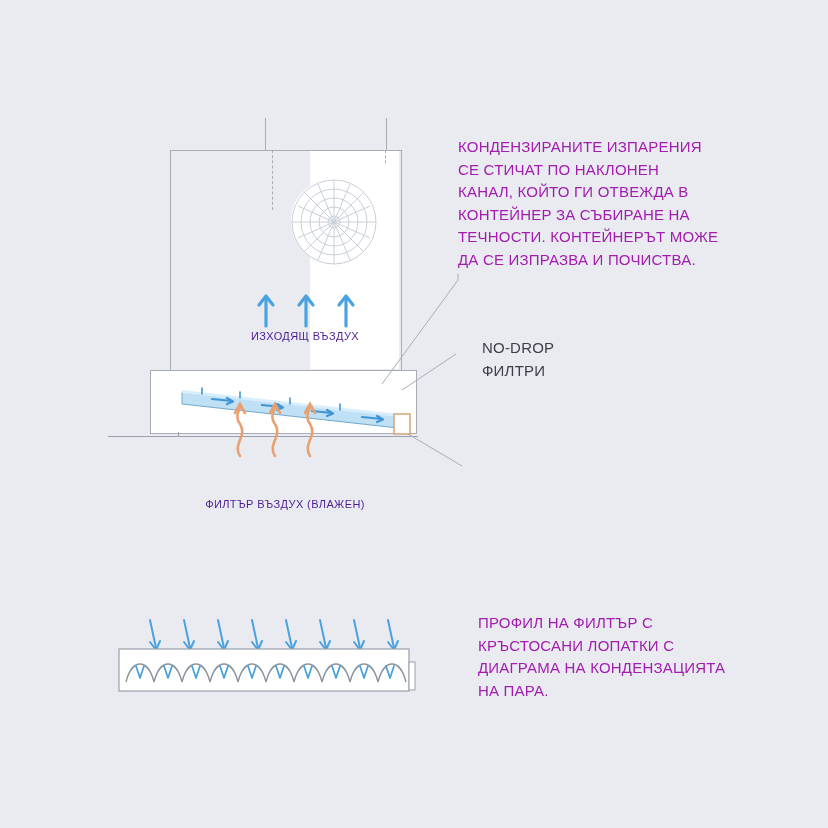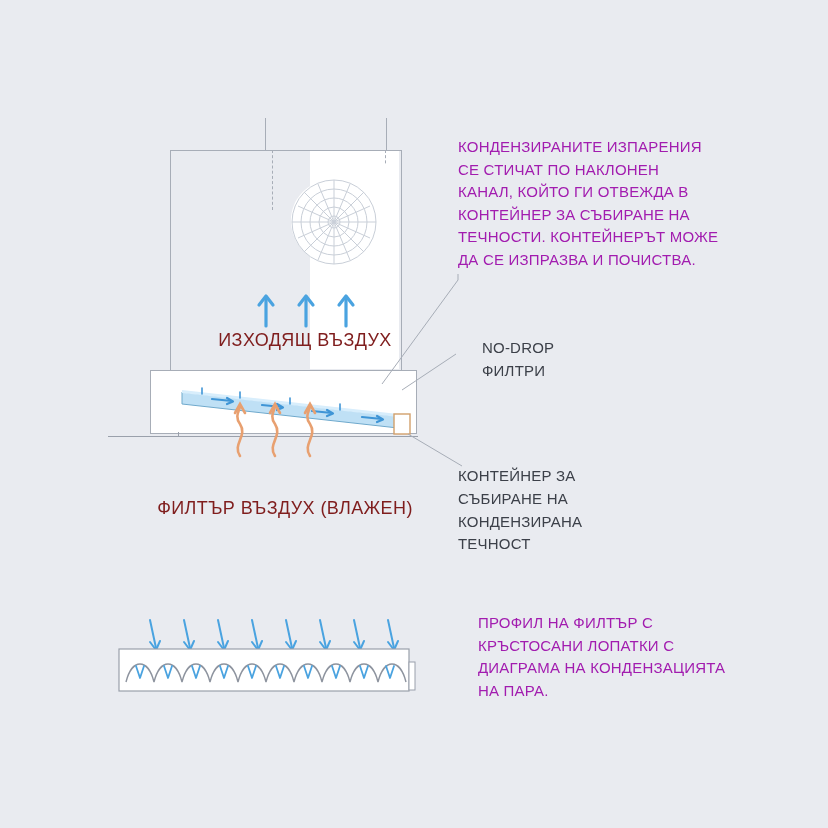--- a/index.html
+++ b/index.html
@@ -32,23 +32,23 @@
     white-space: pre-line;
   }
   .txt-sm {
     font-size: 15px;
     line-height: 1.52;
     letter-spacing: 0.2px;
     color: #3c4049;
     white-space: pre-line;
   }
   .label-center {
-    font-size: 18px;
+    font-size: 11px;
     letter-spacing: 0.4px;
-    color: #7f1d1d;
+    color: #4c1d95;
     text-align: center;
     white-space: nowrap;
   }
 
   
   .line {
     background: #9aa0ab;
   }
   .hood-body {
     border: 1px solid #a7adb7;
@@ -194,24 +194,20 @@
   <div class="abs txt" style="left:458px; top:136px; width:270px;">КОНДЕНЗИРАНИТЕ ИЗПАРЕНИЯ
 СЕ СТИЧАТ ПО НАКЛОНЕН
 КАНАЛ, КОЙТО ГИ ОТВЕЖДА В
 КОНТЕЙНЕР ЗА СЪБИРАНЕ НА
 ТЕЧНОСТИ. КОНТЕЙНЕРЪТ МОЖЕ
 ДА СЕ ИЗПРАЗВА И ПОЧИСТВА.</div>
 
   <div class="abs txt-sm" style="left:458px; top:337px; width:200px;margin-left:24px;">NO-DROP
 ФИЛТРИ</div>
 
-  <div class="abs txt-sm" style="left:458px; top:465px; width:220px;">КОНТЕЙНЕР ЗА
-СЪБИРАНЕ НА
-КОНДЕНЗИРАНА
-ТЕЧНОСТ</div>
 
   <div class="abs" style="left:138px; top:614px;">
     <svg width="270" height="42" viewBox="0 0 270 42">
       <g fill="none" stroke="#4aa3e0" stroke-width="2" stroke-linecap="round" stroke-linejoin="round">
         <line x1="12" y1="6" x2="18" y2="34"></line>
           <polyline points="12,28 18,36 22,27"></polyline>
         <line x1="46" y1="6" x2="52" y2="34"></line>
           <polyline points="46,28 52,36 56,27"></polyline>
         <line x1="80" y1="6" x2="86" y2="34"></line>
           <polyline points="80,28 86,36 90,27"></polyline>

